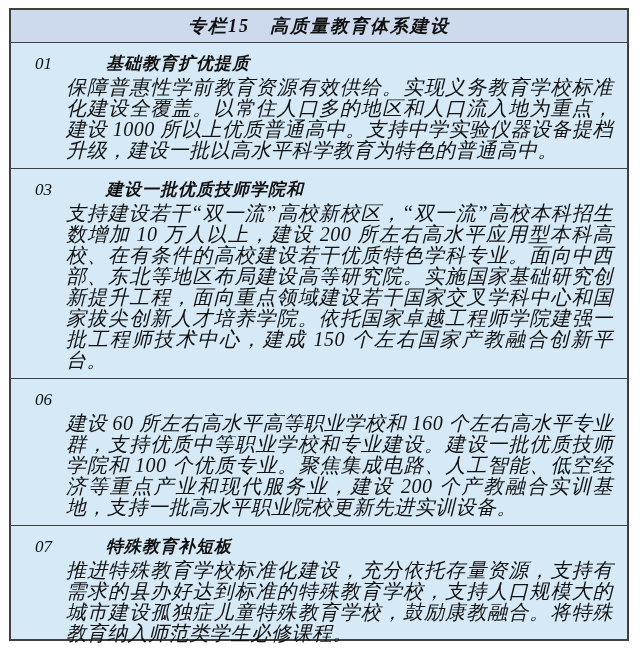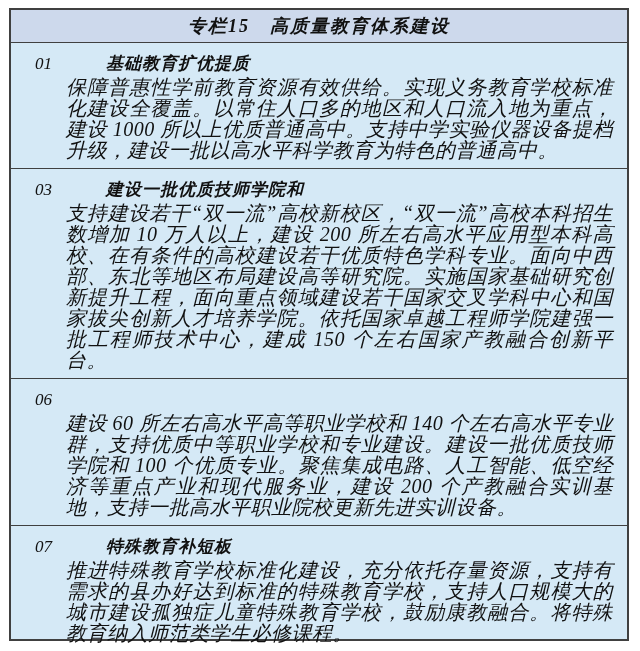--- a/index.html
+++ b/index.html
@@ -92,21 +92,21 @@
       <span class="sec-num">03</span>
       <span class="sec-heading">建设一批优质技师学院和</span>
     </div>
     <p class="sec-body">支持建设若干“双一流”高校新校区，“双一流”高校本科招生数增加 10 万人以上，建设 200 所左右高水平应用型本科高校、在有条件的高校建设若干优质特色学科专业。面向中西部、东北等地区布局建设高等研究院。实施国家基础研究创新提升工程，面向重点领域建设若干国家交叉学科中心和国家拔尖创新人才培养学院。依托国家卓越工程师学院建强一批工程师技术中心，建成 150 个左右国家产教融合创新平台。</p>
   </section>
 
   <section class="sec">
     <div class="sec-head">
       <span class="sec-num">06</span>
     </div>
-    <p class="sec-body">建设 60 所左右高水平高等职业学校和 140 个左右高水平专业群，支持优质中等职业学校和专业建设。建设一批优质技师学院和 100 个优质专业。聚焦集成电路、人工智能、低空经济等重点产业和现代服务业，建设 200 个产教融合实训基地，支持一批高水平职业院校更新先进实训设备。</p>
+    <p class="sec-body">建设 60 所左右高水平高等职业学校和 160 个左右高水平专业群，支持优质中等职业学校和专业建设。建设一批优质技师学院和 100 个优质专业。聚焦集成电路、人工智能、低空经济等重点产业和现代服务业，建设 200 个产教融合实训基地，支持一批高水平职业院校更新先进实训设备。</p>
   </section>
 
   <section class="sec">
     <div class="sec-head">
       <span class="sec-num">07</span>
       <span class="sec-heading">特殊教育补短板</span>
     </div>
     <p class="sec-body">推进特殊教育学校标准化建设，充分依托存量资源，支持有需求的县办好达到标准的特殊教育学校，支持人口规模大的城市建设孤独症儿童特殊教育学校，鼓励康教融合。将特殊教育纳入师范类学生必修课程。</p>
   </section>
 

